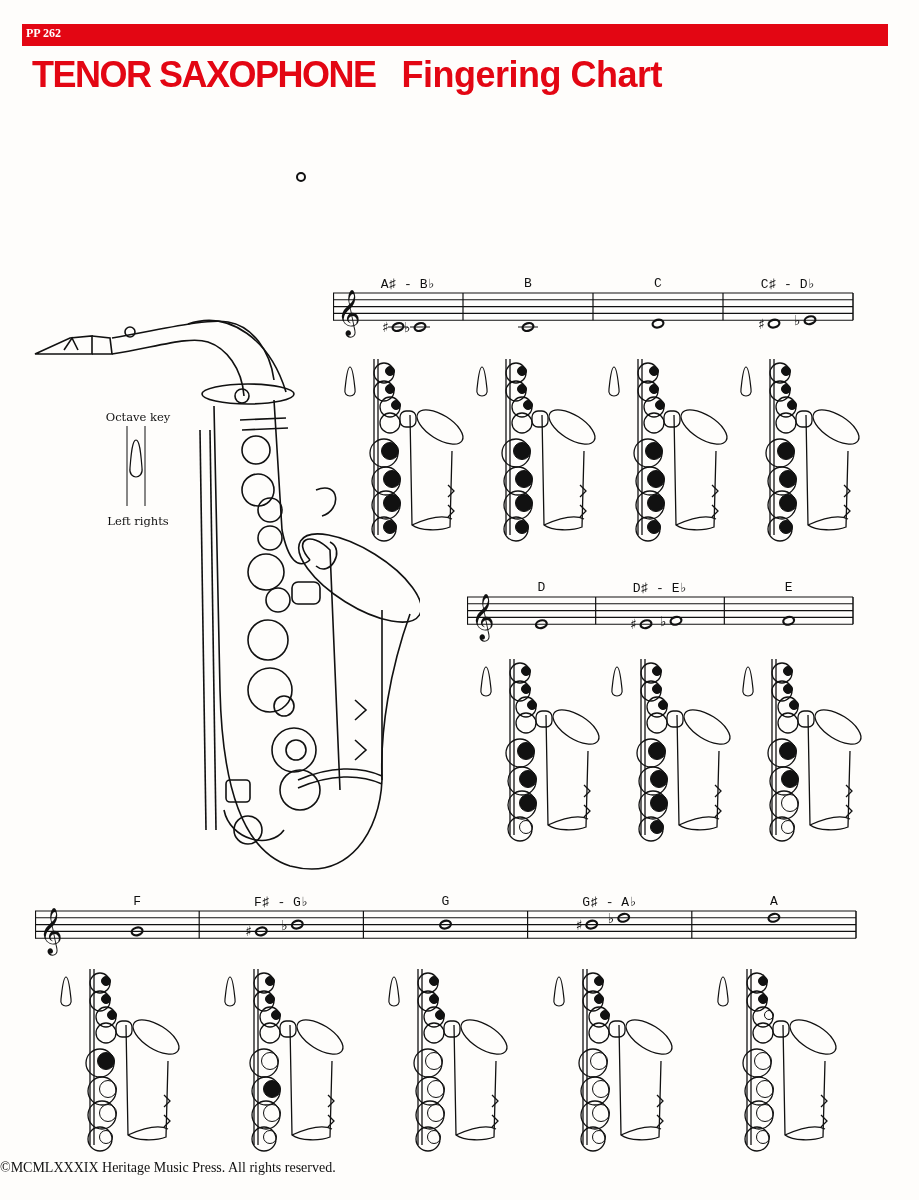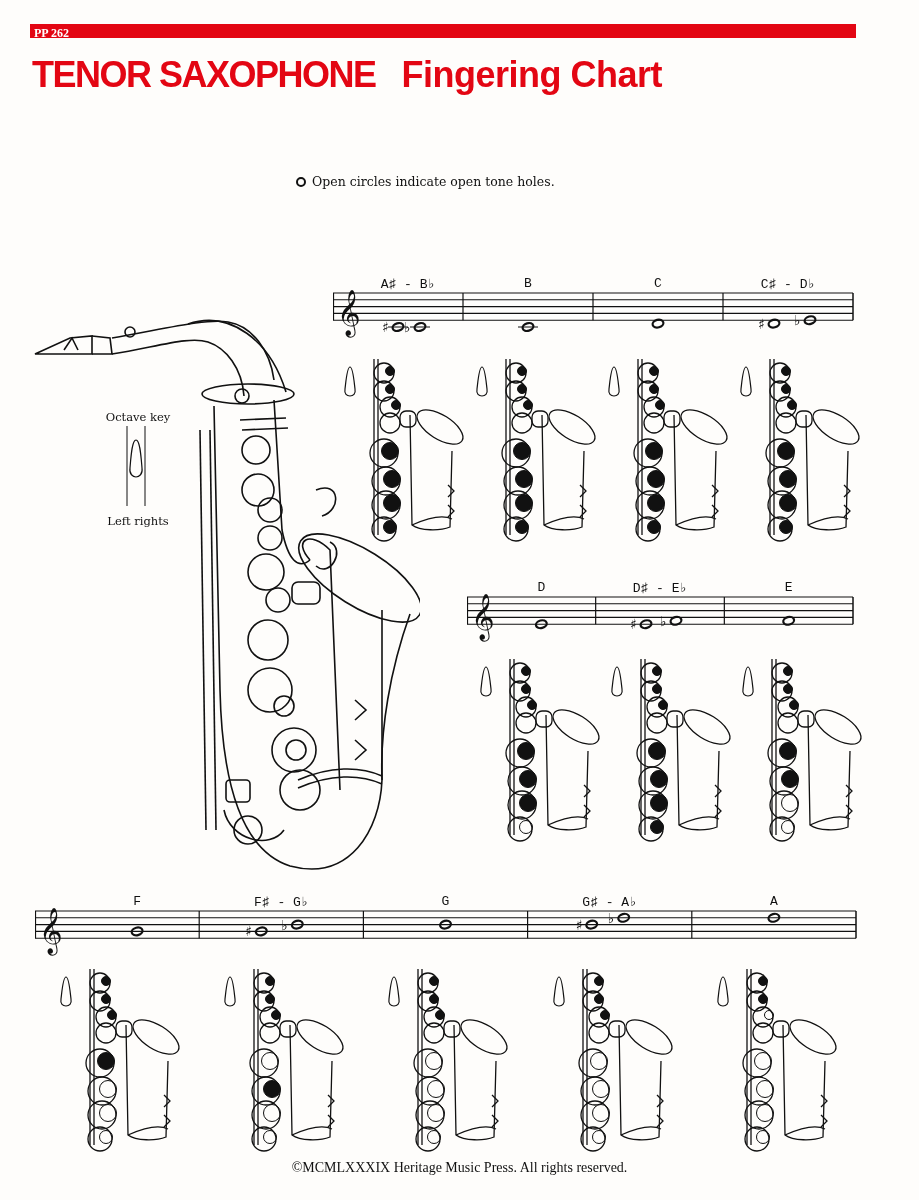--- a/index.html
+++ b/index.html
@@ -1,22 +1,23 @@
 <!DOCTYPE html>
 <html><head>
 <meta charset="utf-8">
 <style>
   html, body { margin:0; padding:0; }
   body {
     width:919px; height:1200px; position:relative; overflow:hidden;
     background:#fefdfb; font-family:"DejaVu Serif", serif; color:#111;
   }
   .banner {
-    position:absolute; left:30px; top:24px; width:826px; height:14px;
+    position:absolute; left:22px; top:24px; width:826px; height:22px;
     background:#e30613;
+    padding-left:40px;
   }
   .banner .code {
     position:absolute; left:4px; top:2px; color:#fff;
     font-family:"Liberation Serif", serif; font-weight:bold; font-size:12px;
   }
   .title {
     position:absolute; left:32px; top:52px; white-space:nowrap;
     color:#e30613; font-family:"Liberation Sans", sans-serif; font-weight:bold;
     font-size:36px; letter-spacing:-0.5px; transform:scaleY(1.05); transform-origin:left top;
   }
@@ -26,38 +27,37 @@
   .legend .row { display:flex; align-items:center; gap:6px; }
   .dot { width:10px; height:10px; border-radius:50%; border:2px solid #111; box-sizing:border-box; }
   .dot.solid { background:#111; }
   .thumb-legend { position:absolute; left:62px; top:410px; width:80px; height:120px; font-size:11.5px;margin-left:36px; }
   .thumb-legend .lbl { position:absolute; width:80px; text-align:center; left:0; }
   .big-sax { position:absolute; left:30px; top:310px; }
   .staff { position:absolute; }
   .note-label { position:absolute; font-size:13px; font-family:Liberation Mono, monospace; transform:translateX(-50%); white-space:nowrap; }
   .diagram { position:absolute; }
   .copyright {
-    position:absolute; left:0; width:919px; top:1160px; text-align:center;
+    position:absolute; left:0; width:919px; top:1160px; 
     font-family:"Liberation Serif", serif; font-size:14px;
   }
 </style>
 </head>
 <body>
 
 <div class="banner">
   <span class="code">PP 262</span>
 </div>
 <div class="title">
   <span class="t1">TENOR SAXOPHONE</span><span class="t2">Fingering Chart</span>
 </div>
 
 <div class="legend">
   <div class="row">
     <span class="dot"></span>
-    <span>Open circles indicate open tone holes.</span>
   </div>
 </div>
 
 <div class="thumb-legend">
   <div class="lbl" style="top:0">Octave key</div>
   <svg style="position:absolute;left:0;top:16px" width="80" height="82">
     <line x1="29" y1="0" x2="29" y2="80" stroke="#111" stroke-width="1"></line>
     <line x1="47" y1="0" x2="47" y2="80" stroke="#111" stroke-width="1"></line>
     <path d="M38 14 C34 14 33 30 32 42 C31 48 35 51 38 51 C41 51 45 48 44 42 C43 30 42 14 38 14 Z" fill="none" stroke="#111" stroke-width="1.2"></path>
   </svg>

